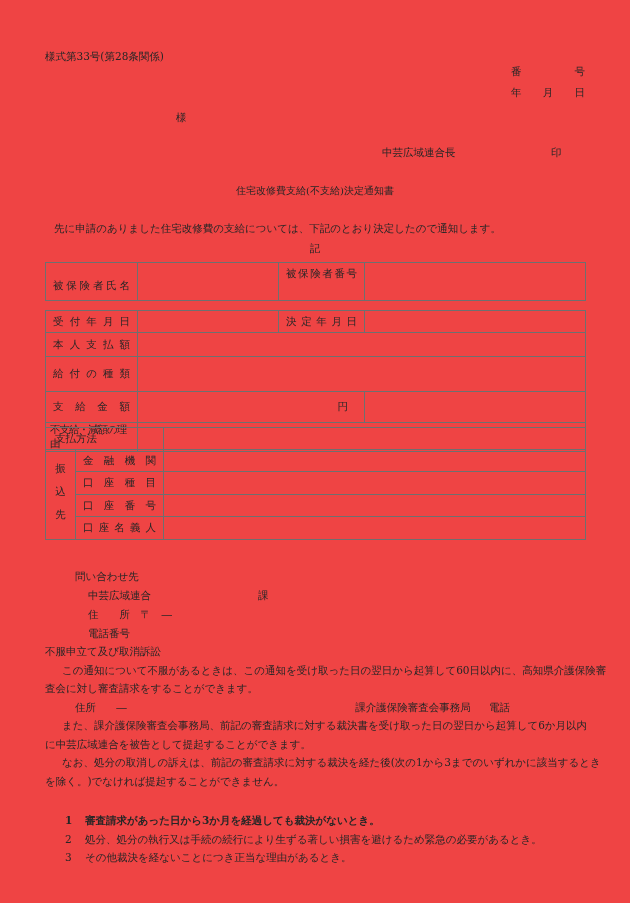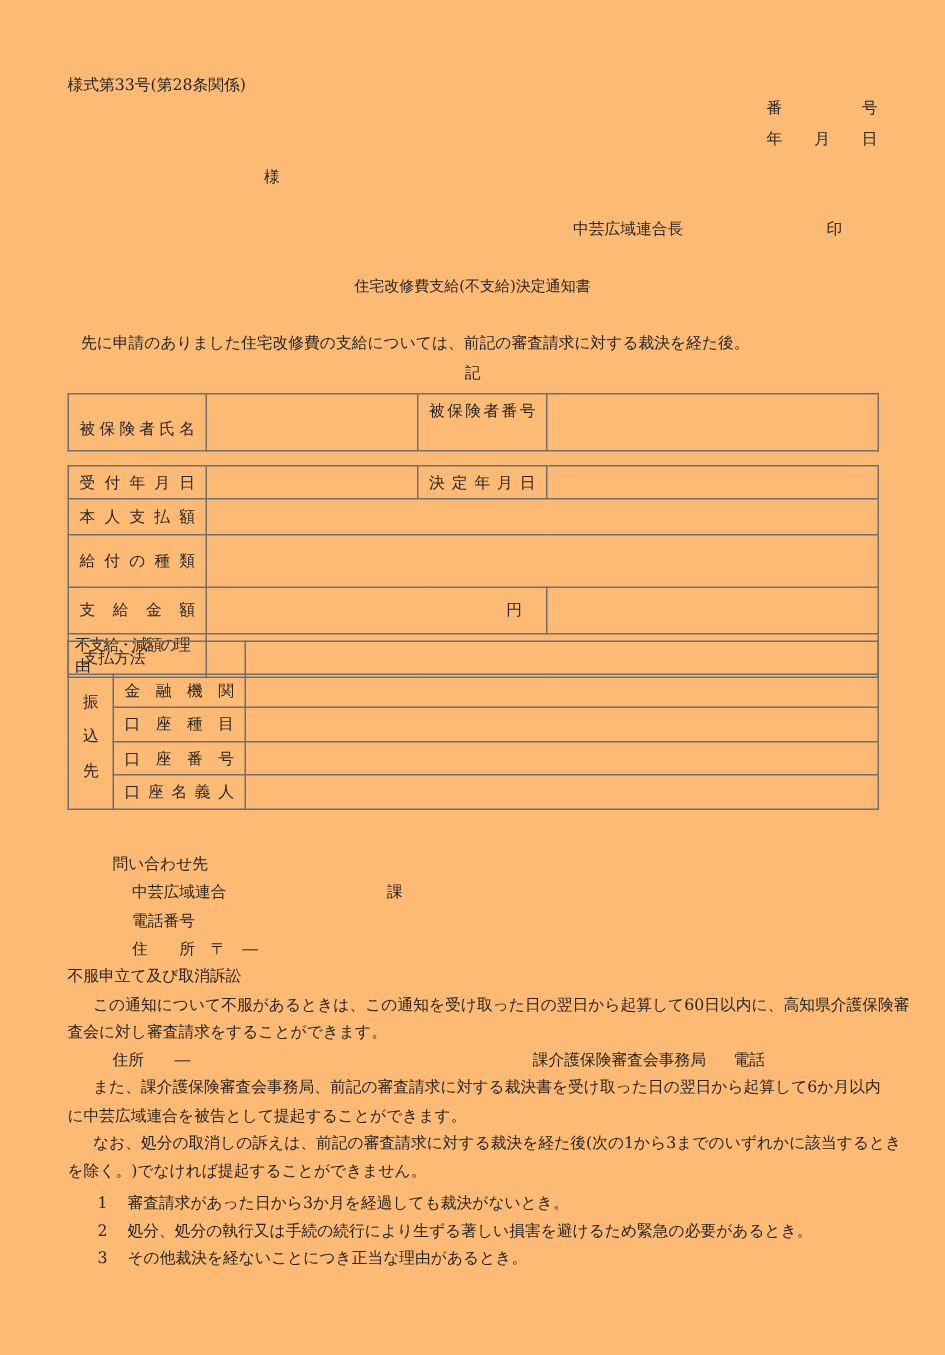--- a/index.html
+++ b/index.html
@@ -1,18 +1,18 @@
 <!DOCTYPE html>
 <html><head>
 <meta charset="utf-8">
 <style>
   * { margin:0; padding:0; box-sizing:border-box; }
   html,body { background:#fff; }
   .page {
-    position:relative; width:630px; height:903px; background:#fdba74;
+    position:relative; width:630px; height:903px; background:#ef4444;
     font-family:"DejaVu Serif","Liberation Serif",serif;
     color:#262626; font-size:10.5px; overflow:hidden;
   }
   .abs { position:absolute; white-space:nowrap; }
   .form-number { left:45px; top:50px; }
   .docno-line { left:511px; top:65px; width:74px; display:flex; justify-content:space-between; }
   .date-line  { left:511px; top:86px; width:74px; display:flex; justify-content:space-between; }
   .addressee  { left:176px; top:111px; }
   .issuer     { left:382px; top:146px; }
   .seal       { left:551px; top:146px; }
@@ -38,21 +38,21 @@
 
   .inquiry { position:absolute; left:45px; top:567px; line-height:19px; white-space:nowrap; }
   .ml30 { margin-left:30px; } .ml43 { margin-left:43px; }
   .ka-span { margin-left:107px; }
 
   .appeal { position:absolute; left:45px; top:642px; width:541px; }
   .aline { height:18.5px; line-height:18.5px; white-space:nowrap; }
   .indent1 { text-indent:17px; }
   .item { padding-left:20px; }
   .item .no { display:inline-block; width:20px; }
-  .item-first { margin-top:3px; }
+  .item-first { margin-top:21px;font-weight:bold; }
   .off-addr { margin-left:30px; } .off-dash { margin-left:17px; }
   .off-name { margin-left:181px;padding-left:44px; } .off-tel { margin-left:15px; }
 </style>
 </head>
 <body>
 
 <div class="page">
 
   <div class="abs form-number">様式第33号(第28条関係)</div>
 
@@ -67,21 +67,21 @@
     <span>日</span>
   </div>
 
   <div class="abs addressee">様</div>
 
   <div class="abs issuer">中芸広域連合長</div>
   <div class="abs seal">印</div>
 
   <div class="abs doc-title">住宅改修費支給(不支給)決定通知書</div>
 
-  <div class="abs intro">先に申請のありました住宅改修費の支給については、前記の審査請求に対する裁決を経た後。</div>
+  <div class="abs intro">先に申請のありました住宅改修費の支給については、下記のとおり決定したので通知します。</div>
 
   <div class="abs ki">記</div>
 
   <table class="t1">
     <colgroup>
         <col style="width:92px">
         <col style="width:141px">
         <col style="width:86px">
         <col style="width:221px">
       </colgroup>
@@ -162,22 +162,22 @@
     <tr class="h23">
       <td class="jlabel">口座名義人</td>
       <td></td>
     </tr>
   </tbody>
     </table>
 
   <div class="inquiry">
     <div class="ml30">問い合わせ先</div>
     <div class="ml43"><span>中芸広域連合</span><span class="ka-span">課</span></div>
+    <div class="ml43">住　　所　〒　―</div>
     <div class="ml43">電話番号</div>
-    <div class="ml43">住　　所　〒　―</div>
   </div>
 
   <div class="appeal">
     <div class="aline">不服申立て及び取消訴訟</div>
     <div class="aline indent1">この通知について不服があるときは、この通知を受け取った日の翌日から起算して60日以内に、高知県介護保険審</div>
     <div class="aline">査会に対し審査請求をすることができます。</div>
     <div class="aline">
       <span class="off-addr">住所</span>
       <span class="off-dash">―</span>
       <span class="off-name">課介護保険審査会事務局</span>

